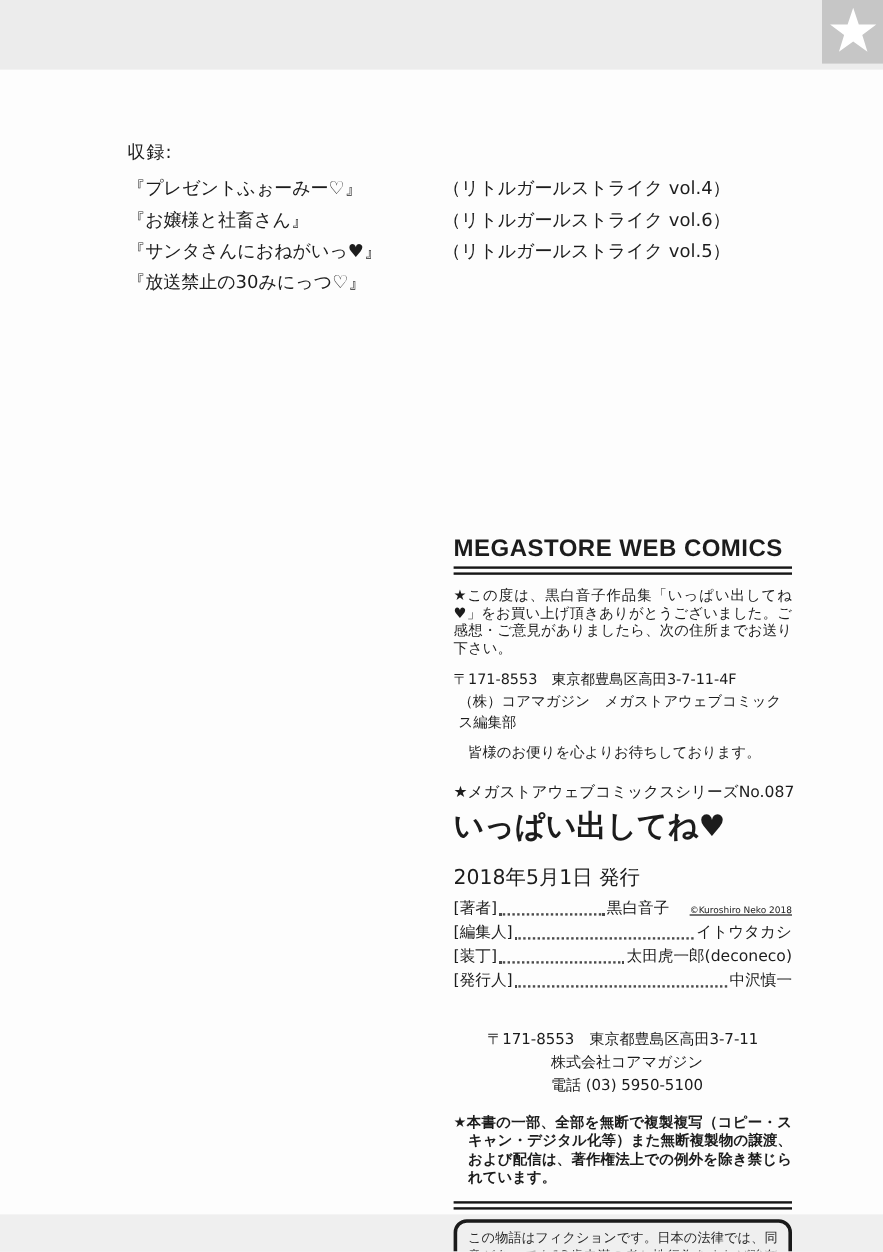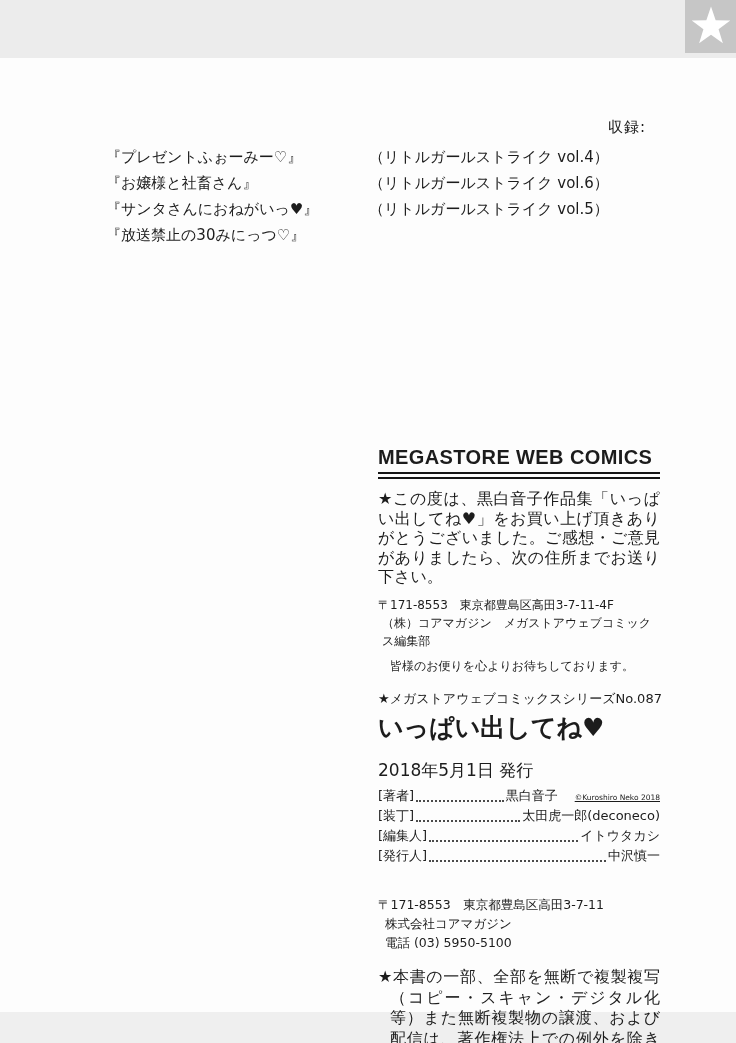--- a/index.html
+++ b/index.html
@@ -12,56 +12,56 @@
   .top-band{position:absolute;left:0;top:0;width:736px;height:58px;}
   .bottom-band{position:absolute;left:0;top:1012px;width:736px;height:31px;}
   .star-square{
     position:absolute;left:685px;top:0;width:51px;height:53px;
     display:flex;align-items:center;justify-content:center;
   }
   .star-square svg{width:44px;height:44px;}
 
   
   .toc{position:absolute;left:106px;top:118px;width:540px;font-size:15px;}
-  .toc-heading{margin-bottom:7px;letter-spacing:1px;text-align:right;}
+  .toc-heading{margin-bottom:7px;letter-spacing:1px;}
   .toc-row{display:flex;height:26px;line-height:26px;}
   .toc-title{width:263px;white-space:nowrap;}
   .toc-source{white-space:nowrap;}
 
   
   .colophon{position:absolute;left:378px;top:446px;width:282px;}
   .brand{
     font-family:"Liberation Sans","DejaVu Sans",sans-serif;
     font-size:20px;font-weight:bold;letter-spacing:0.4px;white-space:nowrap;
   }
   .double-rule{height:3px;border-top:2px solid #161616;border-bottom:2px solid #161616;}
   .rule-under-brand{margin-top:3px;}
-  .greeting{font-size:16px;line-height:1.22;margin-top:10px;text-align:justify;}
+  .greeting{font-size:12px;line-height:1.22;margin-top:10px;text-align:justify;}
 
   .addr1{margin-top:9px;font-size:12px;line-height:1.5;}
   .addr1 .l2{padding-left:4px;}
   .addr1 .l3{padding-left:12px;}
   .addr1 .l4{padding-left:12px;margin-top:7px;}
 
   .series{font-size:13px;margin-top:15px;white-space:nowrap;}
   .book-title{font-size:25px;font-weight:bold;margin-top:3px;white-space:nowrap;}
   .issue-date{font-size:17px;margin-top:15px;}
 
   .credits{margin-top:5px;font-size:13px;}
   .credit-row{display:flex;align-items:baseline;height:20px;}
   .credit-label{white-space:nowrap;}
   .credit-leader{flex:1;border-bottom:2px dotted #4a4a4a;align-self:flex-end;margin:0 2px 5px 2px;min-width:8px;}
   .credit-value{white-space:nowrap;}
   .credit-note{font-size:7.5px;margin-left:17px;white-space:nowrap;text-decoration:underline;}
 
-  .addr2{margin-top:28px;font-size:12.5px;line-height:1.55;}
+  .addr2{margin-top:28px;font-size:12.5px;line-height:1.55;text-align:center;}
   .addr2 .l2,.addr2 .l3{padding-left:7px;}
 
-  .warning{margin-top:14px;font-size:16px;line-height:1.3;text-align:justify;
-           text-indent:-12px;padding-left:12px;}
+  .warning{margin-top:14px;font-size:12px;line-height:1.3;text-align:justify;
+           text-indent:-12px;padding-left:12px;font-weight:bold;}
 
   .rule-above-box{margin-top:11px;}
   .disclaimer-box{
     margin-top:8px;border:3px solid #1a1a1a;border-radius:11px;
     padding:5px 9px;font-size:11px;line-height:1.38;color:#2a2a2a;text-align:justify;
   }
 </style>
 </head>
 <body>
 
@@ -115,28 +115,28 @@
     <div class="issue-date">2018年5月1日 発行</div>
 
     <div class="credits">
       <div class="credit-row">
         <span class="credit-label">[著者]</span>
         <span class="credit-leader"></span>
         <span class="credit-value">黒白音子</span>
         <span class="credit-note">©Kuroshiro Neko 2018</span>
       </div>
       <div class="credit-row">
+        <span class="credit-label">[編集人]</span>
+        <span class="credit-leader"></span>
+        <span class="credit-value">イトウタカシ</span>
+      </div>
+      <div class="credit-row">
         <span class="credit-label">[装丁]</span>
         <span class="credit-leader"></span>
         <span class="credit-value">太田虎一郎(deconeco)</span>
-      </div>
-      <div class="credit-row">
-        <span class="credit-label">[編集人]</span>
-        <span class="credit-leader"></span>
-        <span class="credit-value">イトウタカシ</span>
       </div>
       <div class="credit-row">
         <span class="credit-label">[発行人]</span>
         <span class="credit-leader"></span>
         <span class="credit-value">中沢慎一</span>
       </div>
     </div>
 
     <div class="addr2">
       <div class="l1">〒171-8553　東京都豊島区高田3-7-11</div>

